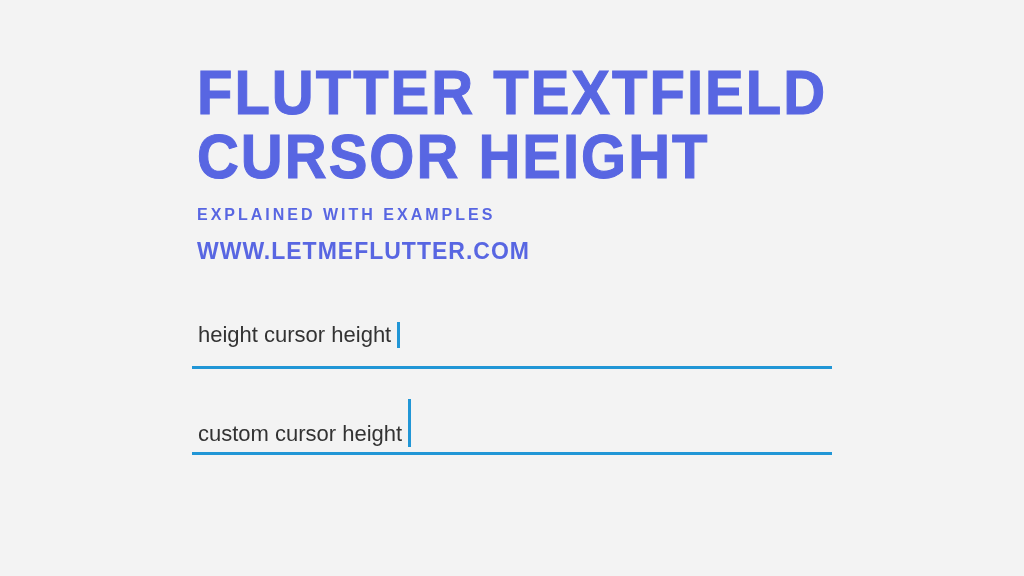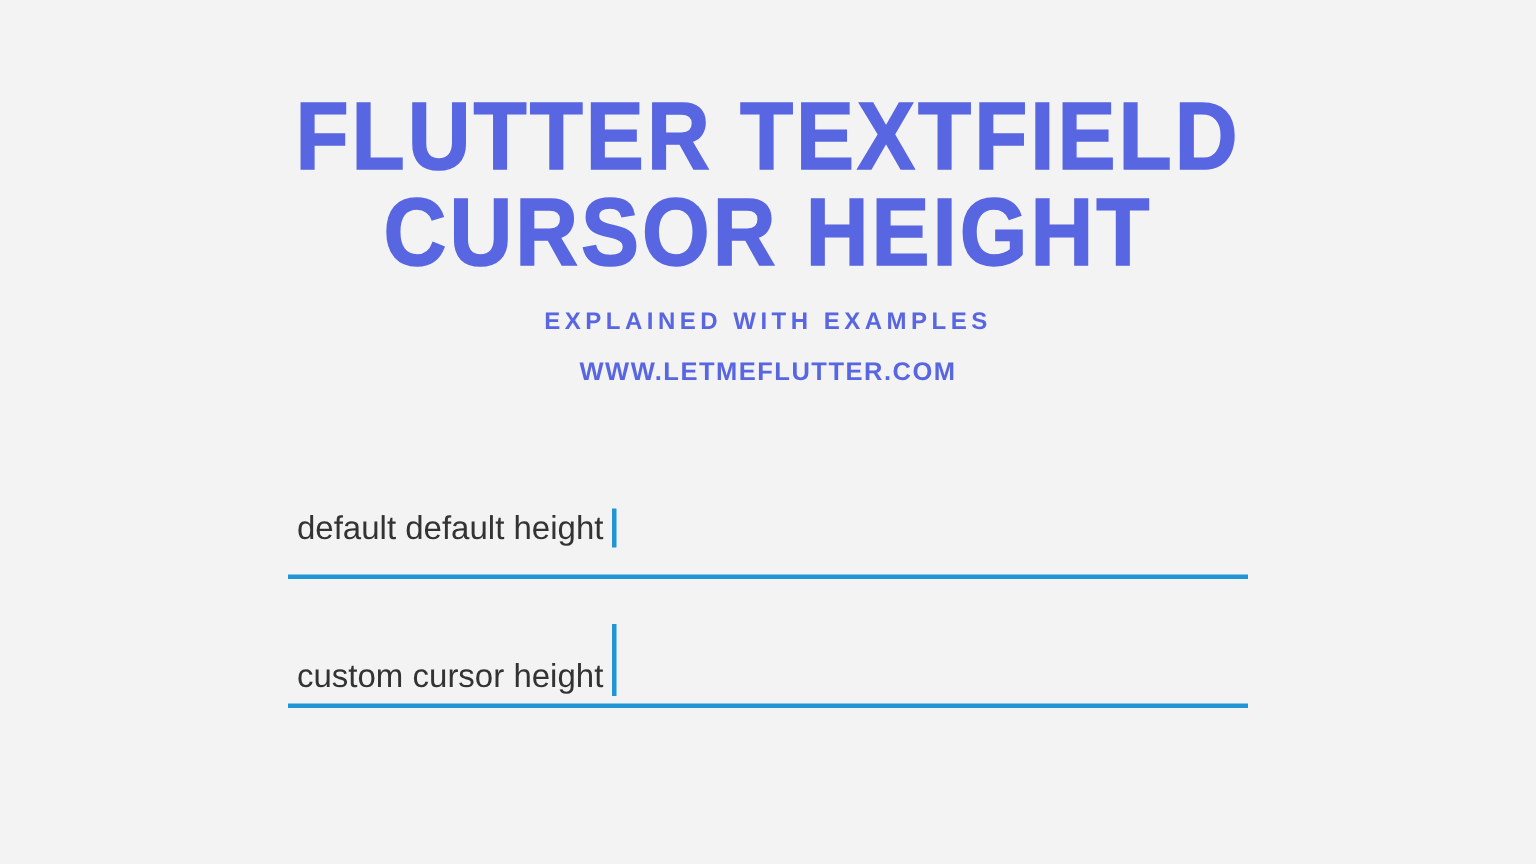--- a/index.html
+++ b/index.html
@@ -12,22 +12,21 @@
       height: 576px;
       background: #f3f3f3;
       font-family: Arial, sans-serif;
       display: flex;
       flex-direction: column;
       align-items: center;
       padding-top: 60px;
       overflow: hidden;
     }
     .title-container {
-      text-align: center;
-      margin-bottom: 24px;
+      text-align: left;
     }
     .main-title {
       font-family: Impact, 'Arial Black', sans-serif;
       font-size: 58px;
       font-weight: 900;
       color: #5866e2;
       letter-spacing: 2px;
       line-height: 1.1;
       text-transform: uppercase;
       transform: scaleY(1.1);
@@ -35,21 +34,21 @@
     }
     .subtitle {
       font-size: 16px;
       font-weight: bold;
       color: #5866e2;
       letter-spacing: 3px;
       text-transform: uppercase;
       margin-top: 18px;
     }
     .url {
-      font-size: 17px;
+      font-size: 23px;
       font-weight: bold;
       color: #5866e2;
       letter-spacing: 1px;
       text-transform: uppercase;
       margin-top: 14px;
     }
     .examples {
       width: 640px;
       margin-top: 36px;
     }
@@ -101,21 +100,21 @@
 <div class="title-container">
   <div class="main-title">FLUTTER TEXTFIELD</div>
   <div class="main-title">CURSOR HEIGHT</div>
   <div class="subtitle">EXPLAINED WITH EXAMPLES</div>
   <div class="url">WWW.LETMEFLUTTER.COM</div>
 </div>
 
 <div class="examples">
   <div class="textfield-row">
     <div class="textfield-content">
-      <span class="textfield-label">default default height</span>
+      <span class="textfield-label">height cursor height</span>
       <span class="cursor cursor-default"></span>
     </div>
     <div class="underline"></div>
   </div>
 
   <div class="textfield-row">
     <div class="textfield-content custom">
       <span class="textfield-label">custom cursor height</span>
       <span class="cursor cursor-custom"></span>
     </div>

